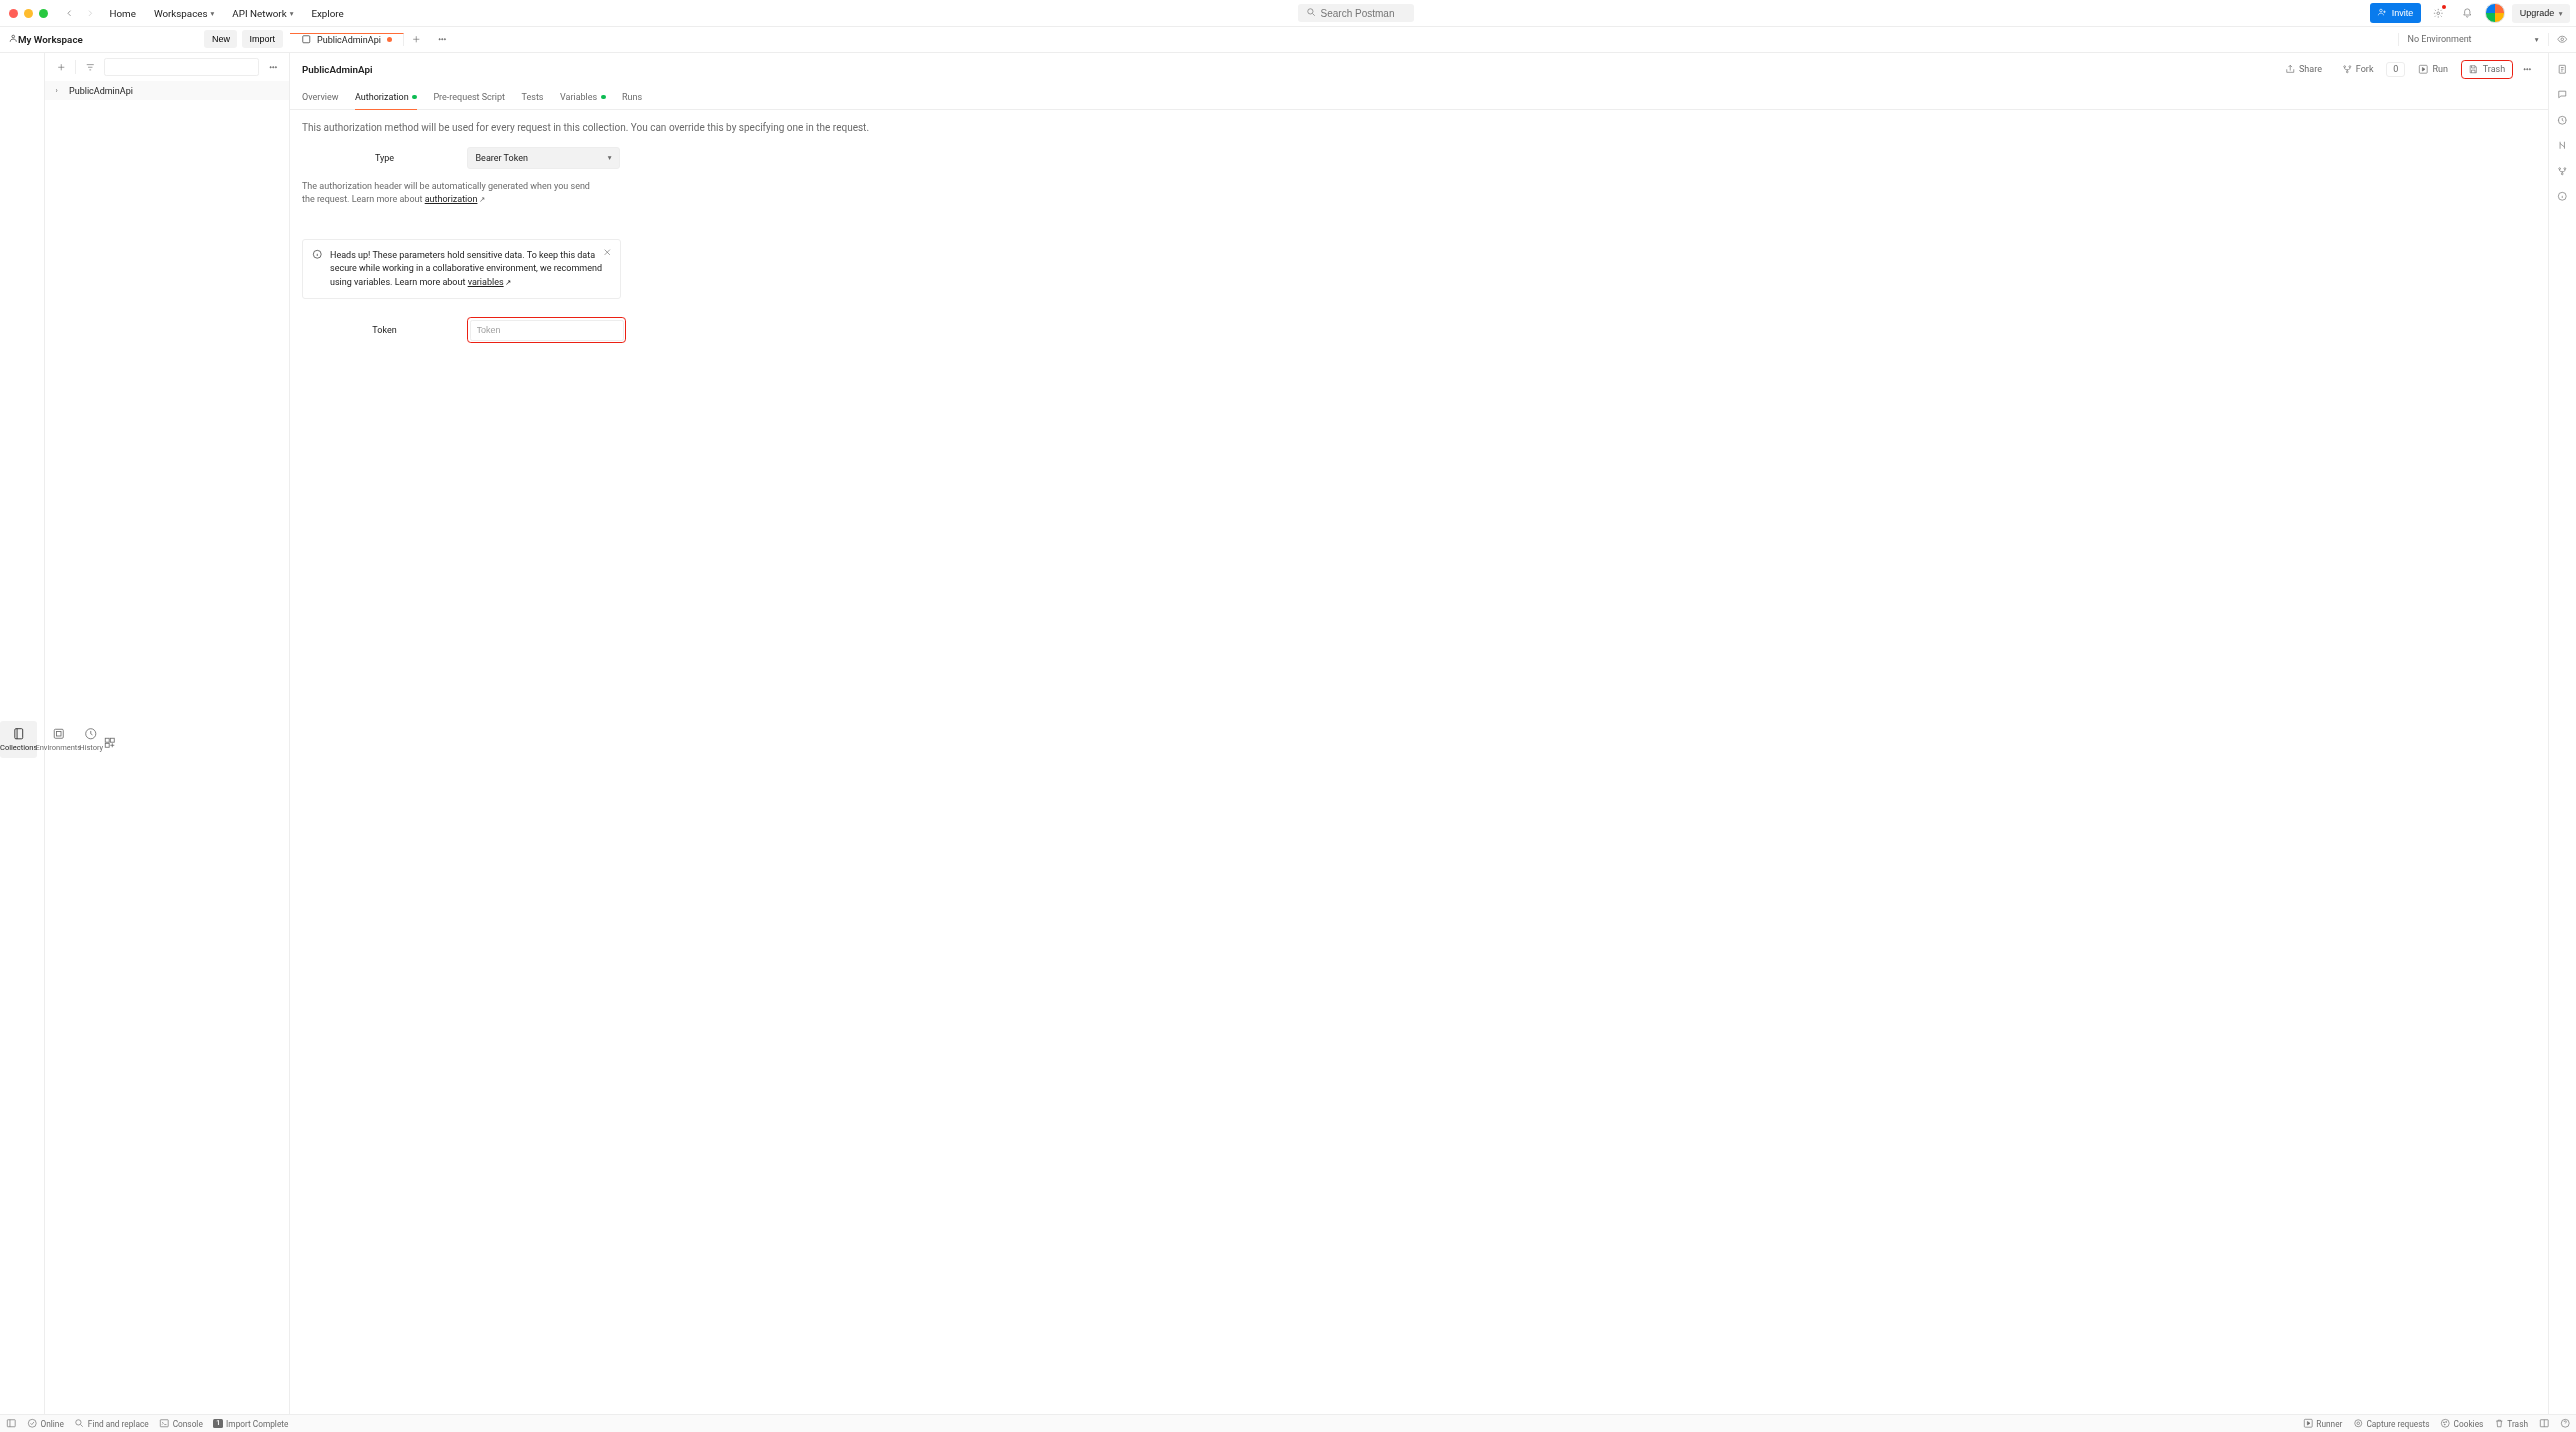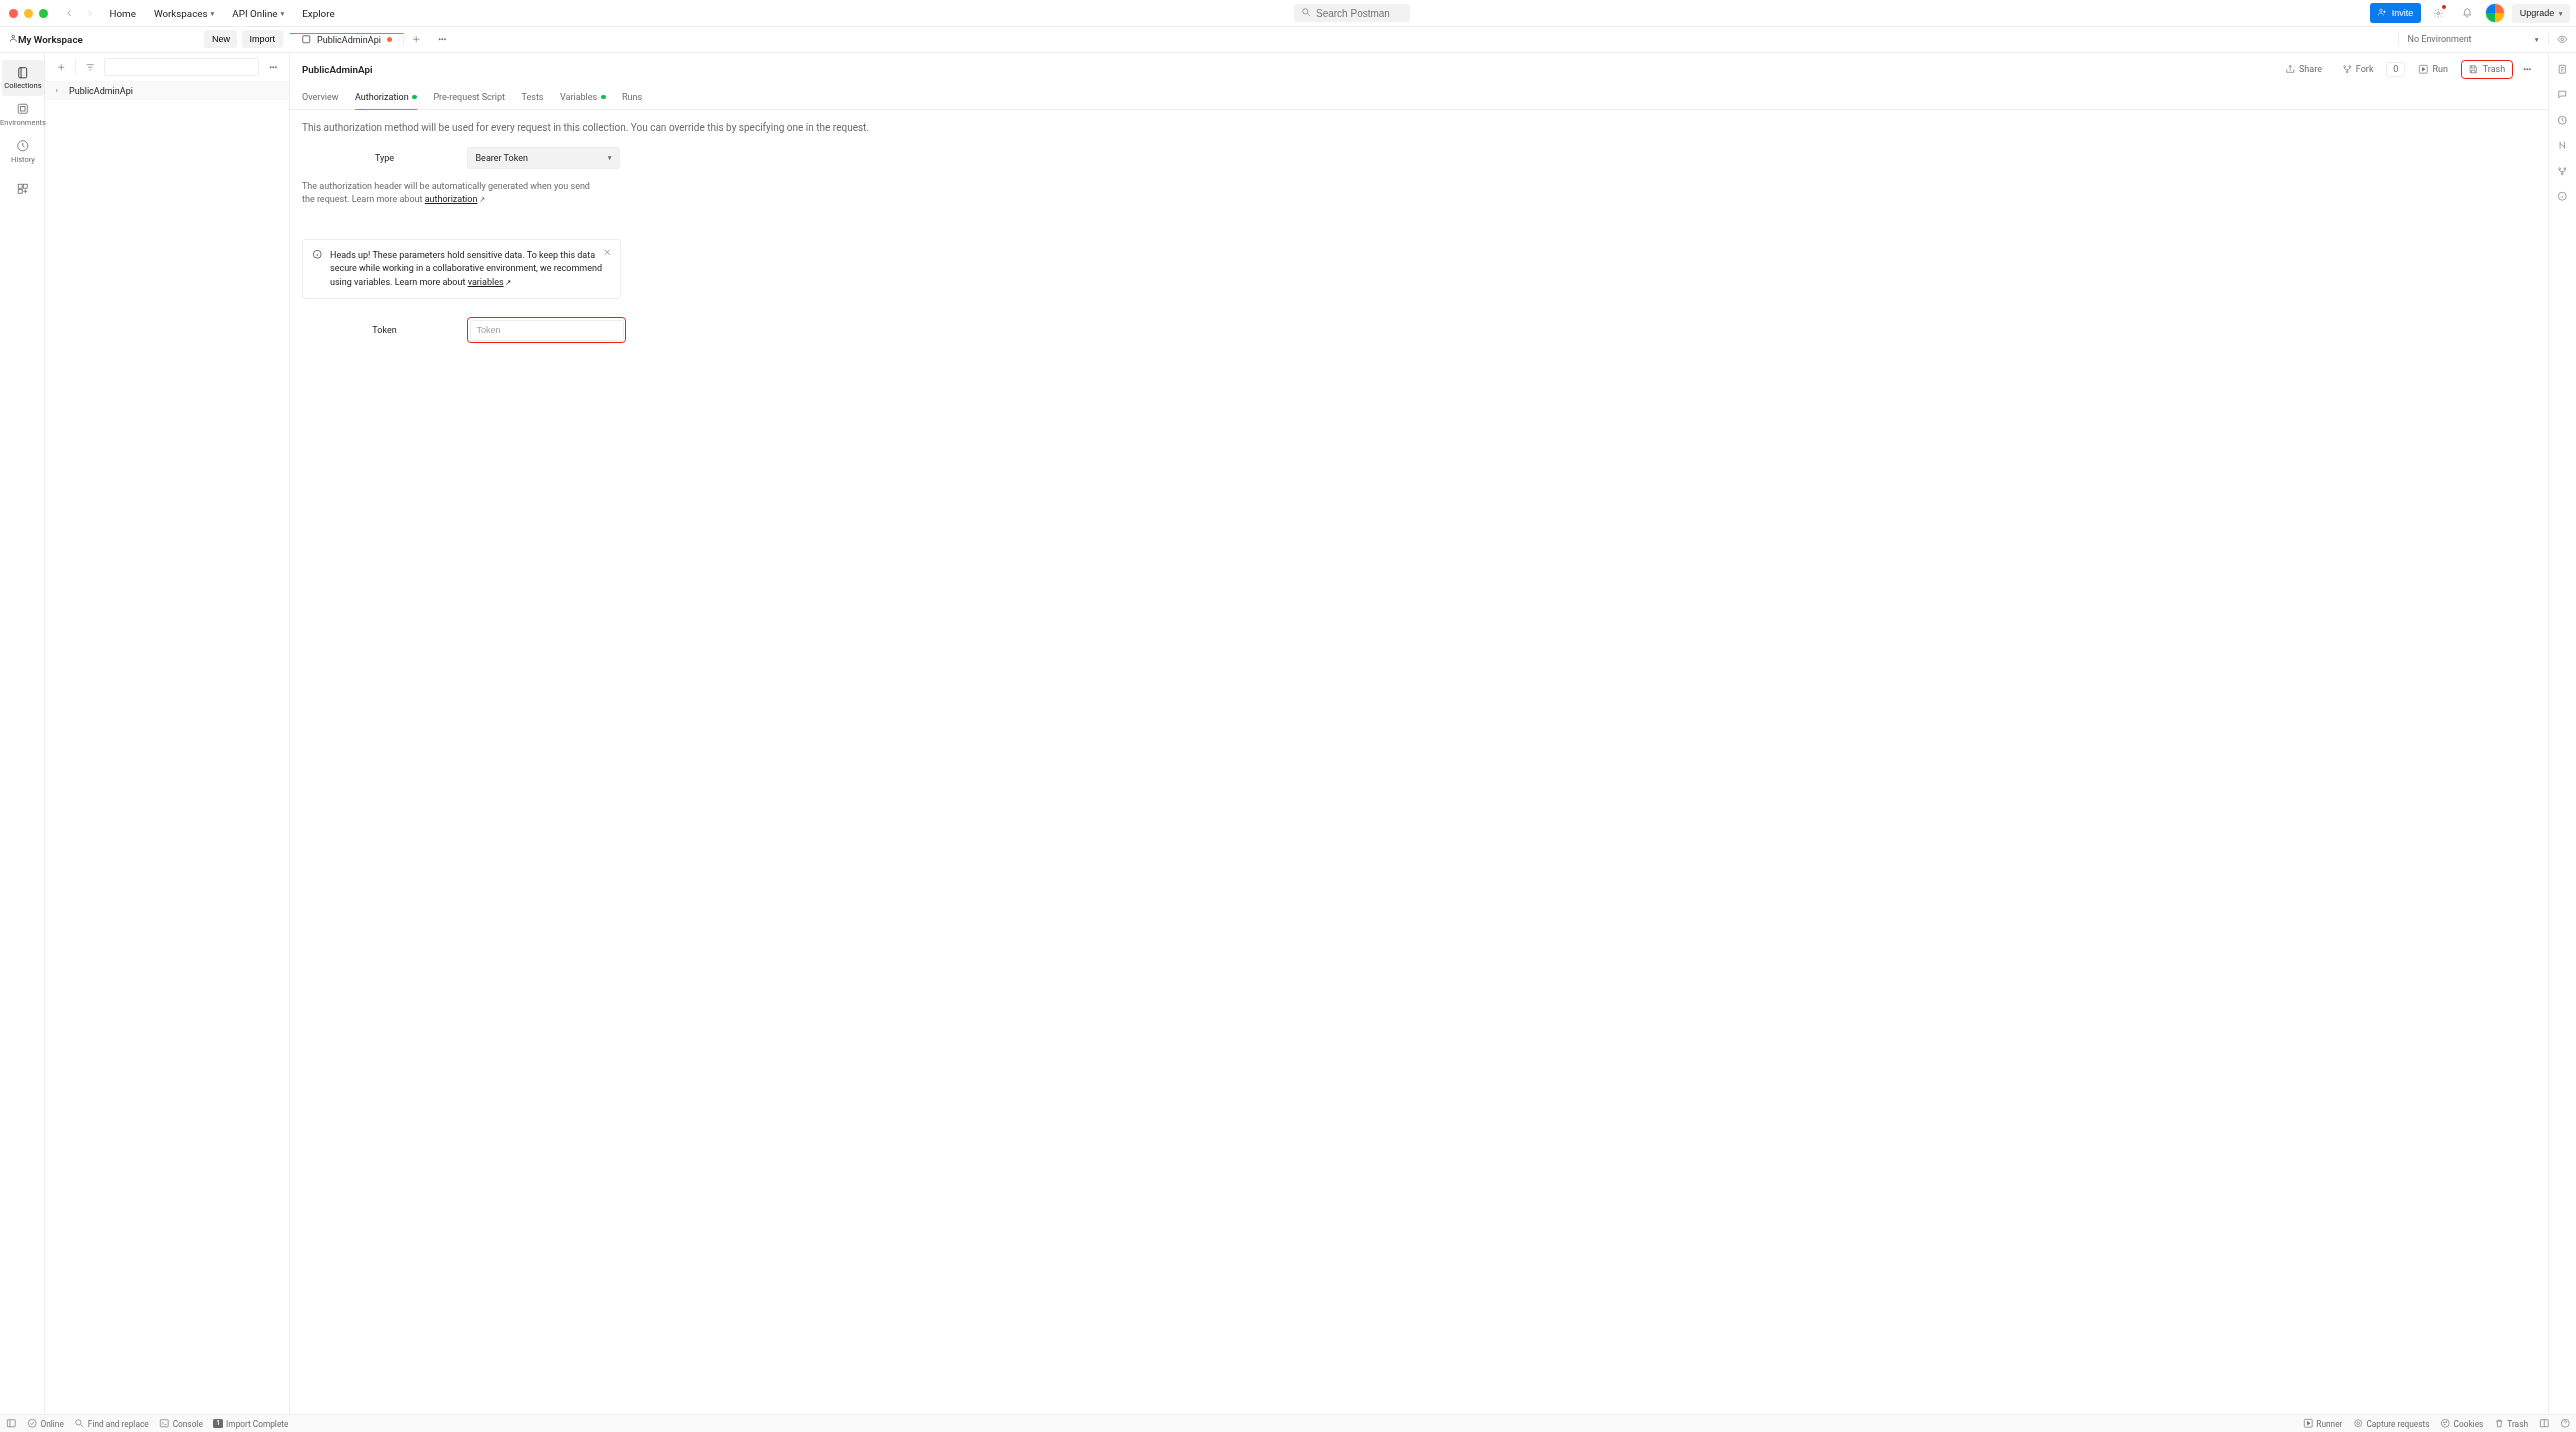--- a/index.html
+++ b/index.html
@@ -37,21 +37,21 @@
 .req-tab .dot { width:5.3px; height:5.3px; background:#ff6c37; border-radius:50%; }
 .tab-add, .tab-more { width:25.5px; display:flex; align-items:center; justify-content:center; color:#6b6b6b; cursor:pointer; }
 .env-selector { margin-left:auto; display:flex; align-items:center; gap:18px; padding:0 9px; border-left:0.8px solid #ededed; color:#6b6b6b; min-width:150px; cursor:pointer; }
 .env-selector .chev { margin-left:auto; font-size:7.5px; }
 .env-quick { width:28.5px; display:flex; align-items:center; justify-content:center; border-left:0.8px solid #ededed; cursor:pointer; color:#6b6b6b; }
 
 
 .body { flex:1; display:flex; overflow:hidden; }
 
 
-.left-rail { width:45px; background:#fff; border-right:0.8px solid #ededed; display:flex; flex-direction:column; align-items:flex-end; padding-top:7px; }
+.left-rail { width:45px; background:#fff; border-right:0.8px solid #ededed; display:flex; align-items:center; padding-top:13px; }
 .rail-item { width:42px; padding:6px 0; display:flex; flex-direction:column; align-items:center; gap:2.3px; cursor:pointer; font-size:7.5px; color:#6b6b6b; border-radius:3px; }
 .rail-item.active { background:#f2f2f2; color:#212121; }
 .rail-config { margin-top:6px; }
 
 
 .sidebar { width:245px; border-right:0.8px solid #ededed; display:flex; flex-direction:column; }
 .sb-toolbar { display:flex; align-items:center; padding:4.5px 6px; gap:4.5px; }
 .sb-icon { width:19.5px; height:19.5px; display:flex; align-items:center; justify-content:center; cursor:pointer; color:#6b6b6b; border-radius:2.3px; }
 .sb-divider { width:0.8px; height:13.5px; background:#ededed; }
 .sb-more { margin-left:auto; }
@@ -124,21 +124,21 @@
         <svg viewBox="0 0 24 24">
           <path d="M9 6l6 6-6 6"></path>
         </svg>
       </div>
     <div class="nav-item">Home</div>
     <div class="nav-item">
         <span>Workspaces</span>
         <span class="chev">▾</span>
       </div>
     <div class="nav-item">
-        <span>API Online</span>
+        <span>API Network</span>
         <span class="chev">▾</span>
       </div>
     <div class="nav-item">Explore</div>
     <div class="header-spacer"></div>
     <div class="search-box">
       <span><svg viewBox="0 0 24 24">
             <circle cx="10" cy="10" r="6"></circle>
             <path d="M20 20l-5-5"></path>
           </svg></span>
       <input placeholder="Search Postman" style="">

